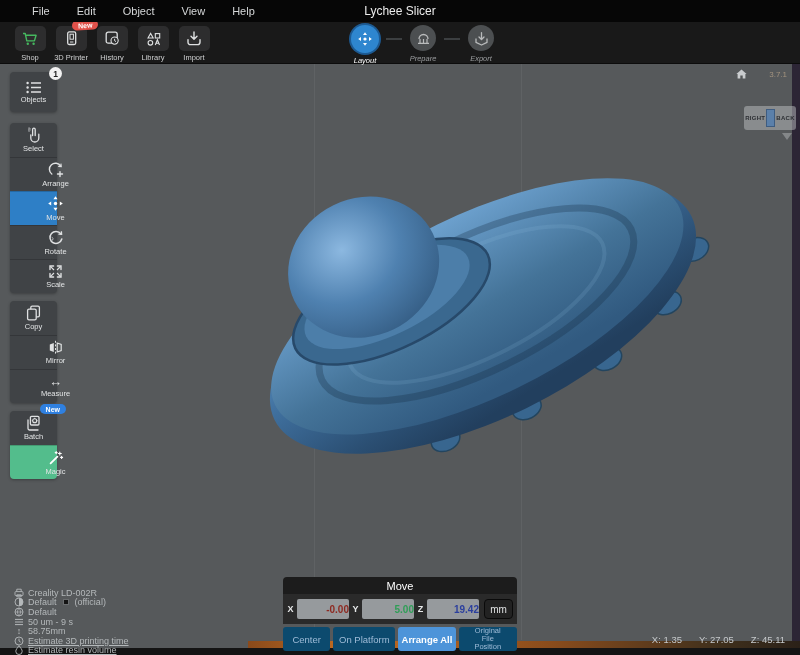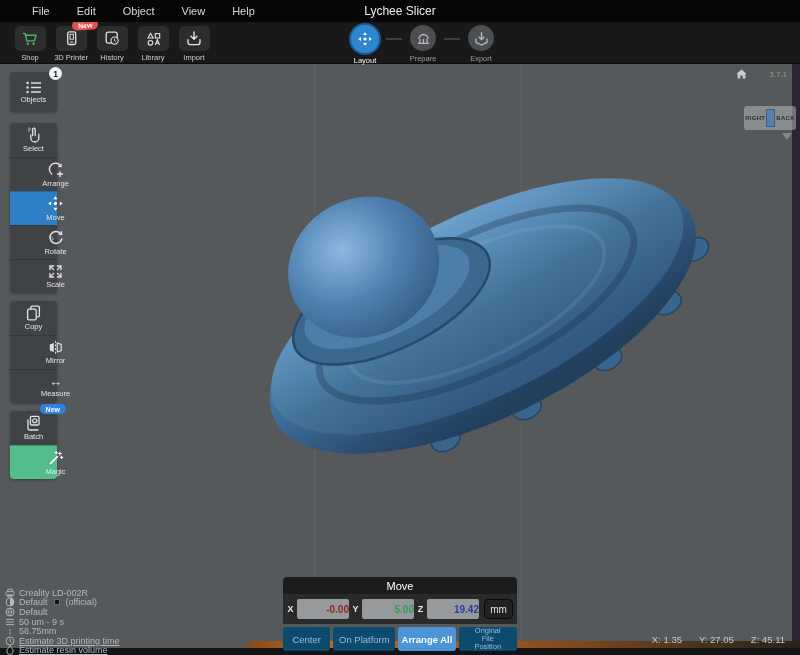--- a/index.html
+++ b/index.html
@@ -27,21 +27,21 @@
   .tools-left { position:absolute; left:14px; top:4px; display:flex; gap:9px; }
   .tool { width:32px; display:flex; flex-direction:column; align-items:center; position:relative; }
   .tool-box { width:31px; height:25px; background:#2d2d2e; border-radius:5px;
     display:flex; align-items:center; justify-content:center; }
   .tool-label { font-size:7.5px; color:#cfd0d1; margin-top:2px; white-space:nowrap; }
   .badge-new-red { position:absolute; top:-6px; right:-11px; background:#e0514a;
     color:#fff; font-size:7px; font-weight:bold; padding:1.5px 6px;
     border-radius:8px; transform:rotate(-4deg); z-index:5; }
 
   .steps { position:absolute; left:344px; top:3px; display:flex; align-items:flex-start; }
-  .step { display:flex; flex-direction:column; align-items:center; width:42px; }
+  .step { display:flex; flex-direction:column; align-items:center; width:42px;font-style:italic; }
   .step-circle { width:26px; height:26px; border-radius:50%; background:#4c4f51;
     display:flex; align-items:center; justify-content:center; }
   .step.active .step-circle { width:28px; height:28px; background:#2e86cf;
     box-shadow:0 0 0 2px #1d5a92; }
   .step-label { font-size:7.5px; color:#9a9c9e; margin-top:3px; }
   .step.active .step-label { color:#fff; }
   .step-line { width:16px; height:2px; background:#3c3f41; margin-top:13px; }
 
   
   .viewport { position:absolute; left:0; top:64px; width:800px; height:591px;
@@ -79,21 +79,21 @@
   .side-cell.first { border-top-left-radius:4px; border-top-right-radius:4px; }
   .side-cell.last { border-bottom-left-radius:4px; border-bottom-right-radius:4px; }
   .side-cell.active-blue { background:#2e7fc6; }
   .side-cell.active-green { background:#53bd8c; }
   .chevron { position:absolute; right:3px; top:7px; color:#b6b9ba; font-size:10px; }
   .badge-new-blue { position:absolute; top:-7px; right:-9px; background:#2f80e0;
     color:#fff; font-size:7px; font-weight:bold; padding:1.5px 6px;
     border-radius:8px; z-index:6; }
 
   
-  .status { position:absolute; left:5px; top:524px; z-index:15; }
+  .status { position:absolute; left:14px; top:524px; z-index:15; }
   .status-line { display:flex; align-items:center; gap:4px; height:9.6px;
     font-size:9px; color:#b4b8ba; white-space:nowrap; }
   .status-line .ic { width:10px; display:flex; justify-content:center; }
   .status-link { text-decoration:underline; cursor:pointer; }
   .swatch { display:inline-block; width:6px; height:6px; background:#141414;
     border:1px solid #6b6e70; margin:0 2px; }
 
   
   .move-panel { position:absolute; left:283px; top:513px; width:234px; z-index:25; }
   .mp-header { height:17px; background:#1c1c1c; border-radius:4px 4px 0 0;

